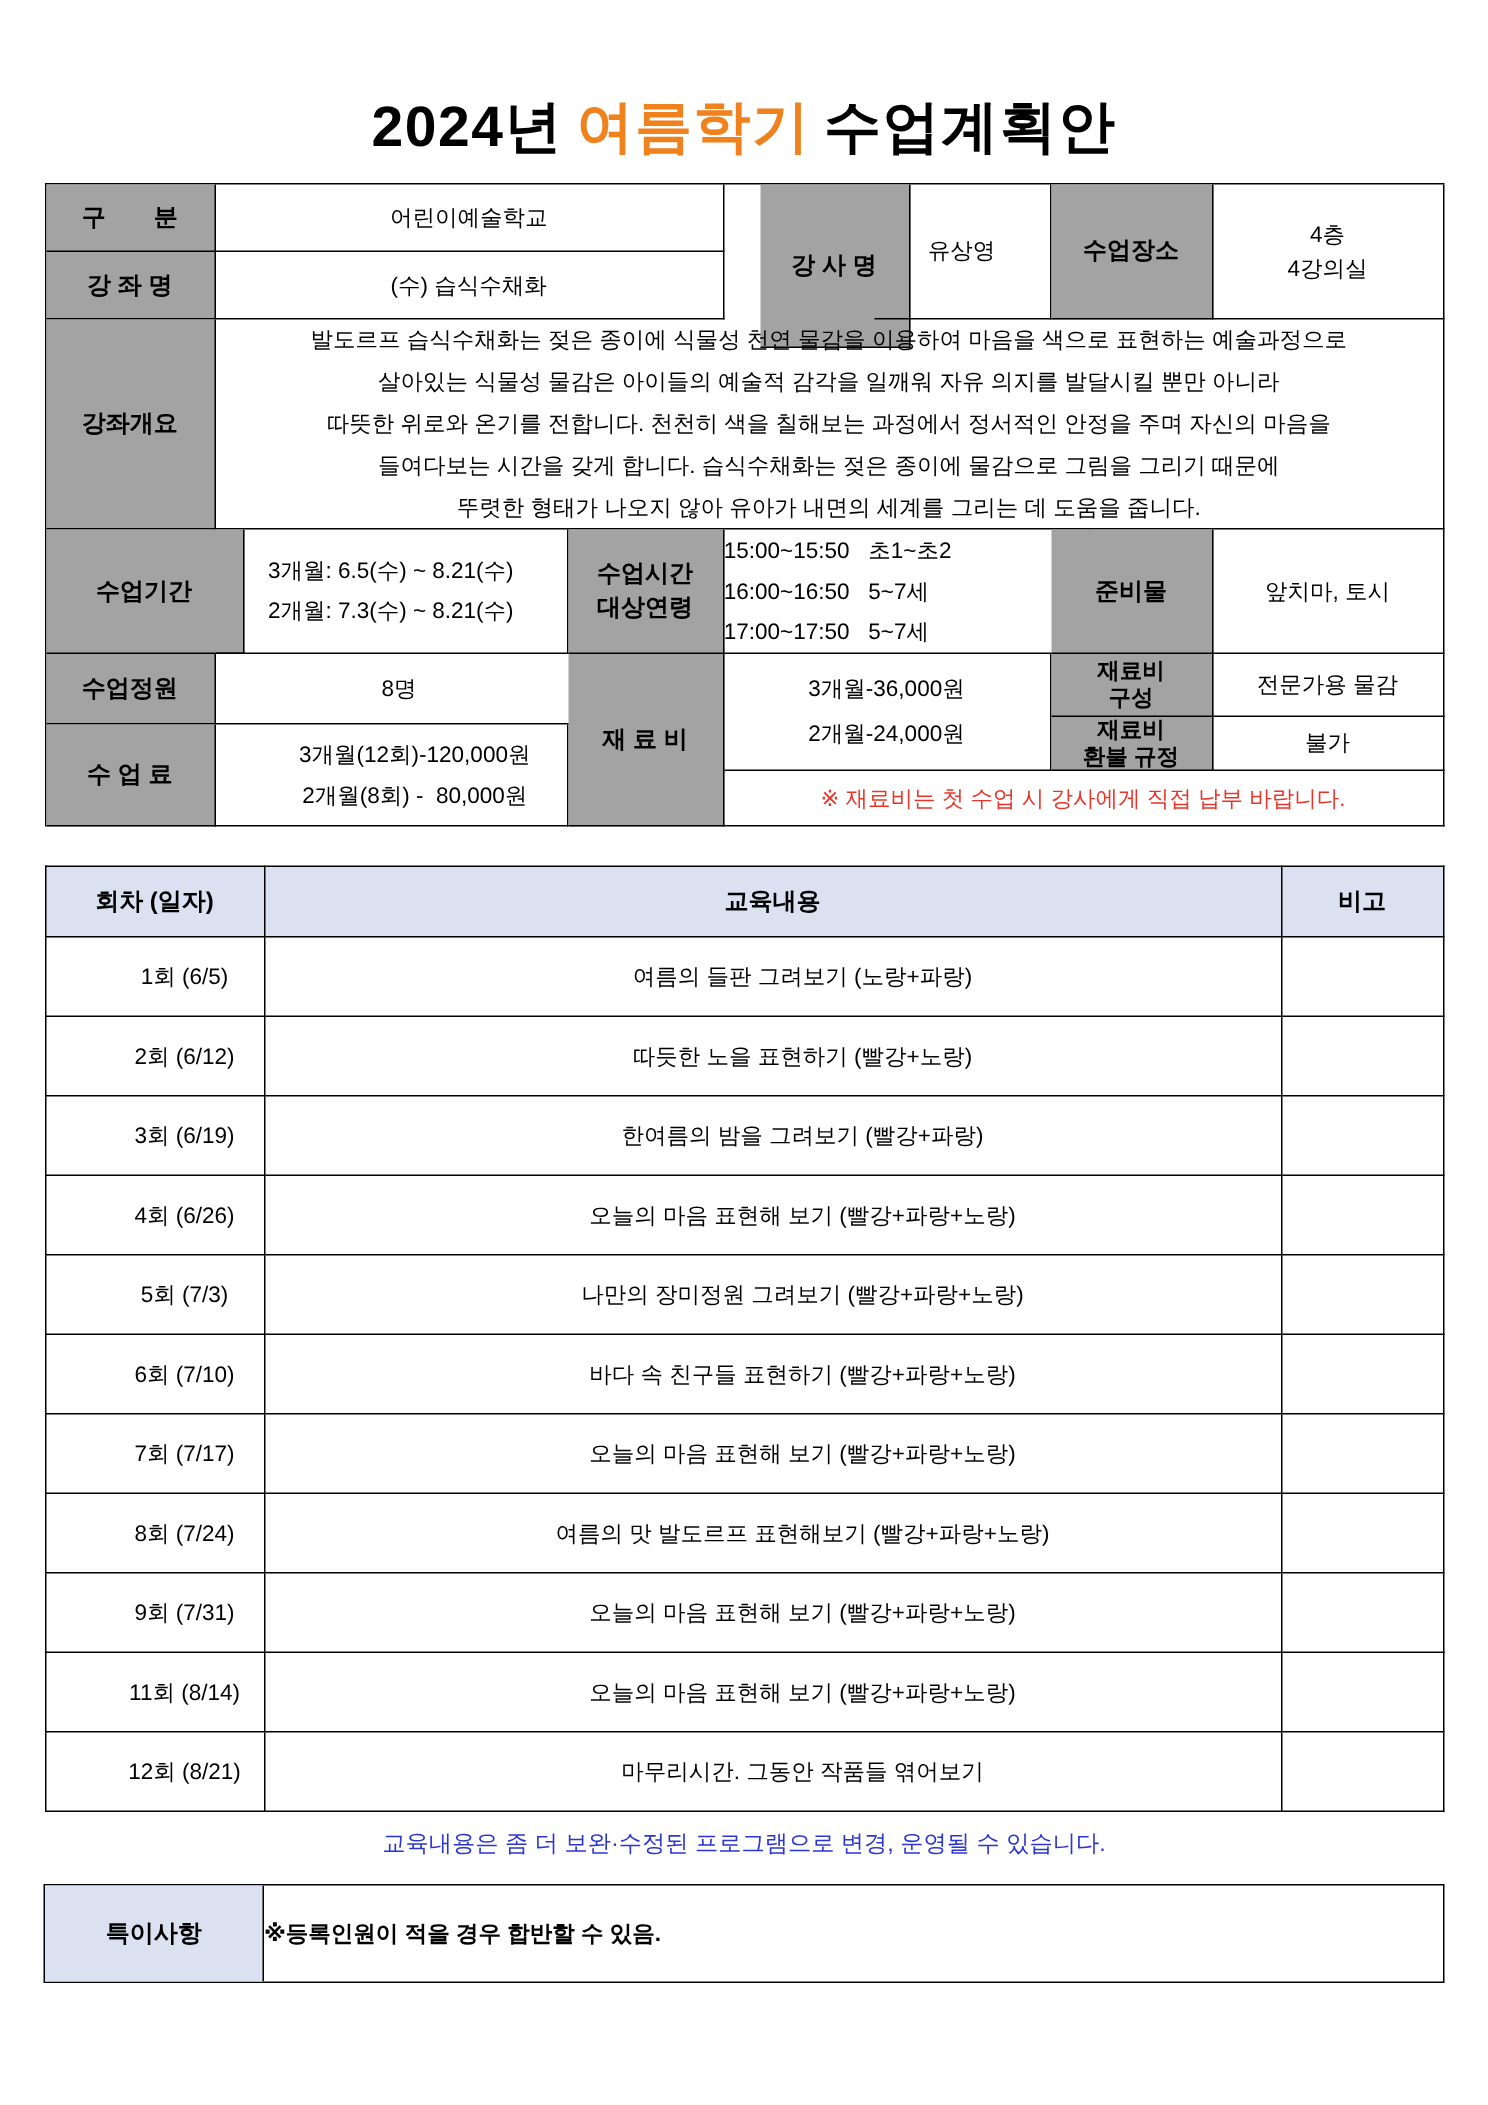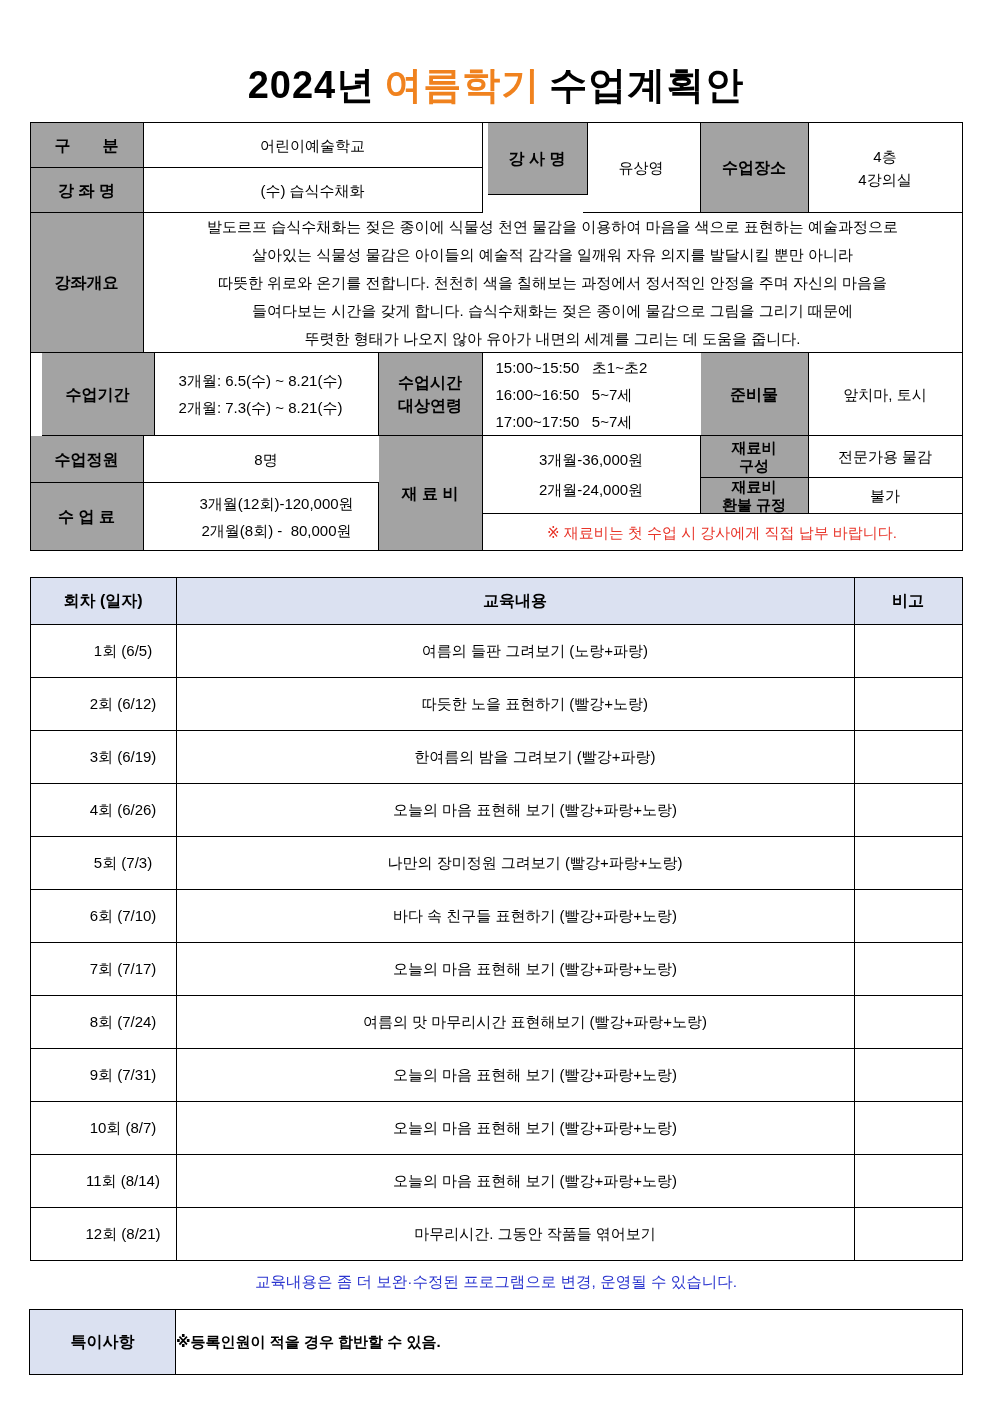--- a/index.html
+++ b/index.html
@@ -116,39 +116,39 @@
   <div class="title">
     <span>2024년</span><span class="hl">여름학기</span><span>수업계획안</span>
   </div>
 
   <div class="info-table">
 
     <div class="cell lab pre" style="left:0;top:0;width:113px;height:45px;">구　　분</div>
     <div class="cell" style="left:113px;top:0;width:339px;height:45px;">어린이예술학교</div>
     <div class="cell lab" style="left:0;top:45px;width:113px;height:45px;">강 좌 명</div>
     <div class="cell" style="left:113px;top:45px;width:339px;height:45px;">(수) 습식수채화</div>
-    <div class="cell lab" style="left:457px;top:0;width:100px;height:72px;">강 사 명</div>
+    <div class="cell lab" style="left:476px;top:0;width:100px;height:109px;">강 사 명</div>
     <div class="cell" style="left:552px;top:0;width:118px;height:90px;">유상영</div>
     <div class="cell lab" style="left:670px;top:0;width:108px;height:90px;">수업장소</div>
     <div class="cell" style="left:778px;top:0;width:154px;height:90px;">4층
 4강의실</div>
 
     <div class="cell lab" style="left:0;top:90px;width:113px;height:140px;">강좌개요</div>
     <div class="cell overview" style="left:113px;top:90px;width:819px;height:140px;">발도르프 습식수채화는 젖은 종이에 식물성 천연 물감을 이용하여 마음을 색으로 표현하는 예술과정으로
 살아있는 식물성 물감은 아이들의 예술적 감각을 일깨워 자유 의지를 발달시킬 뿐만 아니라
 따뜻한 위로와 온기를 전합니다. 천천히 색을 칠해보는 과정에서 정서적인 안정을 주며 자신의 마음을
 들여다보는 시간을 갖게 합니다. 습식수채화는 젖은 종이에 물감으로 그림을 그리기 때문에
 뚜렷한 형태가 나오지 않아 유아가 내면의 세계를 그리는 데 도움을 줍니다.</div>
 
-    <div class="cell lab" style="left:11px;top:230px;width:113px;height:83px;">수업기간</div>
+    <div class="cell lab" style="left:0;top:230px;width:132px;height:83px;">수업기간</div>
     <div class="cell mlines" style="left:113px;top:230px;width:235px;height:83px;">3개월: 6.5(수) ~ 8.21(수)
 2개월: 7.3(수) ~ 8.21(수)</div>
     <div class="cell lab" style="left:348px;top:230px;width:104px;height:83px;">수업시간
 대상연령</div>
-    <div class="cell mlines pre left" style="left:452px;top:230px;width:244px;height:83px;padding-left:13px;">15:00~15:50   초1~초2
+    <div class="cell mlines pre left" style="left:452px;top:230px;width:244px;height:83px;">15:00~15:50   초1~초2
 16:00~16:50   5~7세
 17:00~17:50   5~7세</div>
     <div class="cell lab" style="left:670px;top:230px;width:108px;height:83px;">준비물</div>
     <div class="cell" style="left:778px;top:230px;width:154px;height:83px;">앞치마, 토시</div>
 
     <div class="cell lab" style="left:0;top:313px;width:113px;height:47px;">수업정원</div>
     <div class="cell" style="left:113px;top:313px;width:246px;height:47px;">8명</div>
     <div class="cell lab" style="left:0;top:360px;width:113px;height:68px;">수 업 료</div>
     <div class="cell mlines pre" style="left:113px;top:360px;width:235px;height:68px;padding-left:32px;">3개월(12회)-120,000원
 2개월(8회) -  80,000원</div>
@@ -208,30 +208,25 @@
           <td>바다 속 친구들 표현하기 (빨강+파랑+노랑)</td>
           <td></td>
         </tr>
       <tr>
           <td>7회  (7/17)</td>
           <td>오늘의 마음 표현해 보기 (빨강+파랑+노랑)</td>
           <td></td>
         </tr>
       <tr>
           <td>8회  (7/24)</td>
-          <td>여름의 맛 마무리시간 표현해보기 (빨강+파랑+노랑)</td>
+          <td>여름의 맛 발도르프 표현해보기 (빨강+파랑+노랑)</td>
           <td></td>
         </tr>
       <tr>
           <td>9회  (7/31)</td>
-          <td>오늘의 마음 표현해 보기 (빨강+파랑+노랑)</td>
-          <td></td>
-        </tr>
-      <tr>
-          <td>10회  (8/7)</td>
           <td>오늘의 마음 표현해 보기 (빨강+파랑+노랑)</td>
           <td></td>
         </tr>
       <tr>
           <td>11회  (8/14)</td>
           <td>오늘의 마음 표현해 보기 (빨강+파랑+노랑)</td>
           <td></td>
         </tr>
       <tr>
           <td>12회  (8/21)</td>

